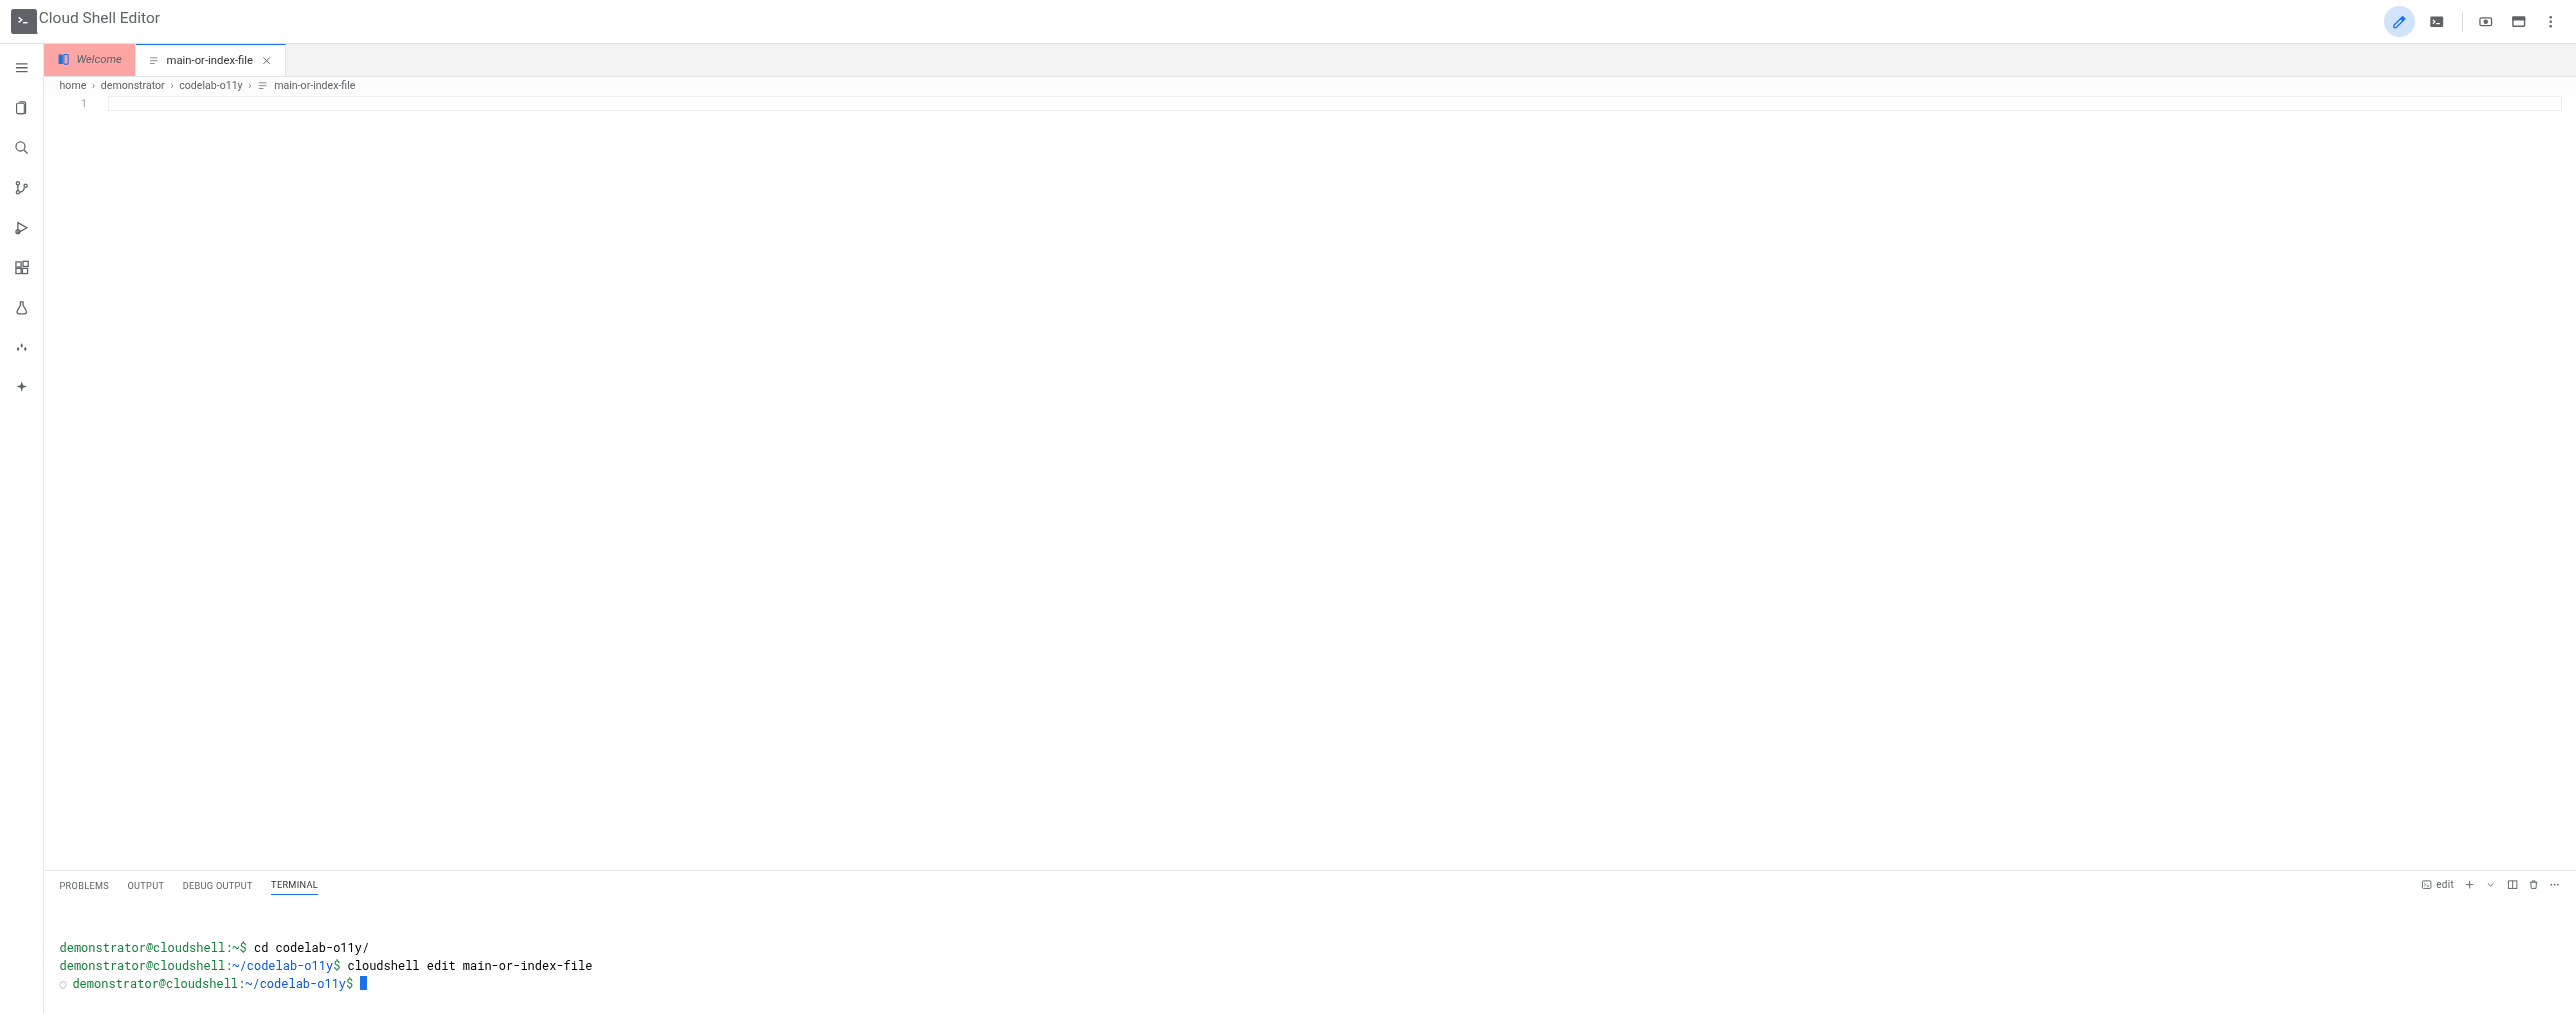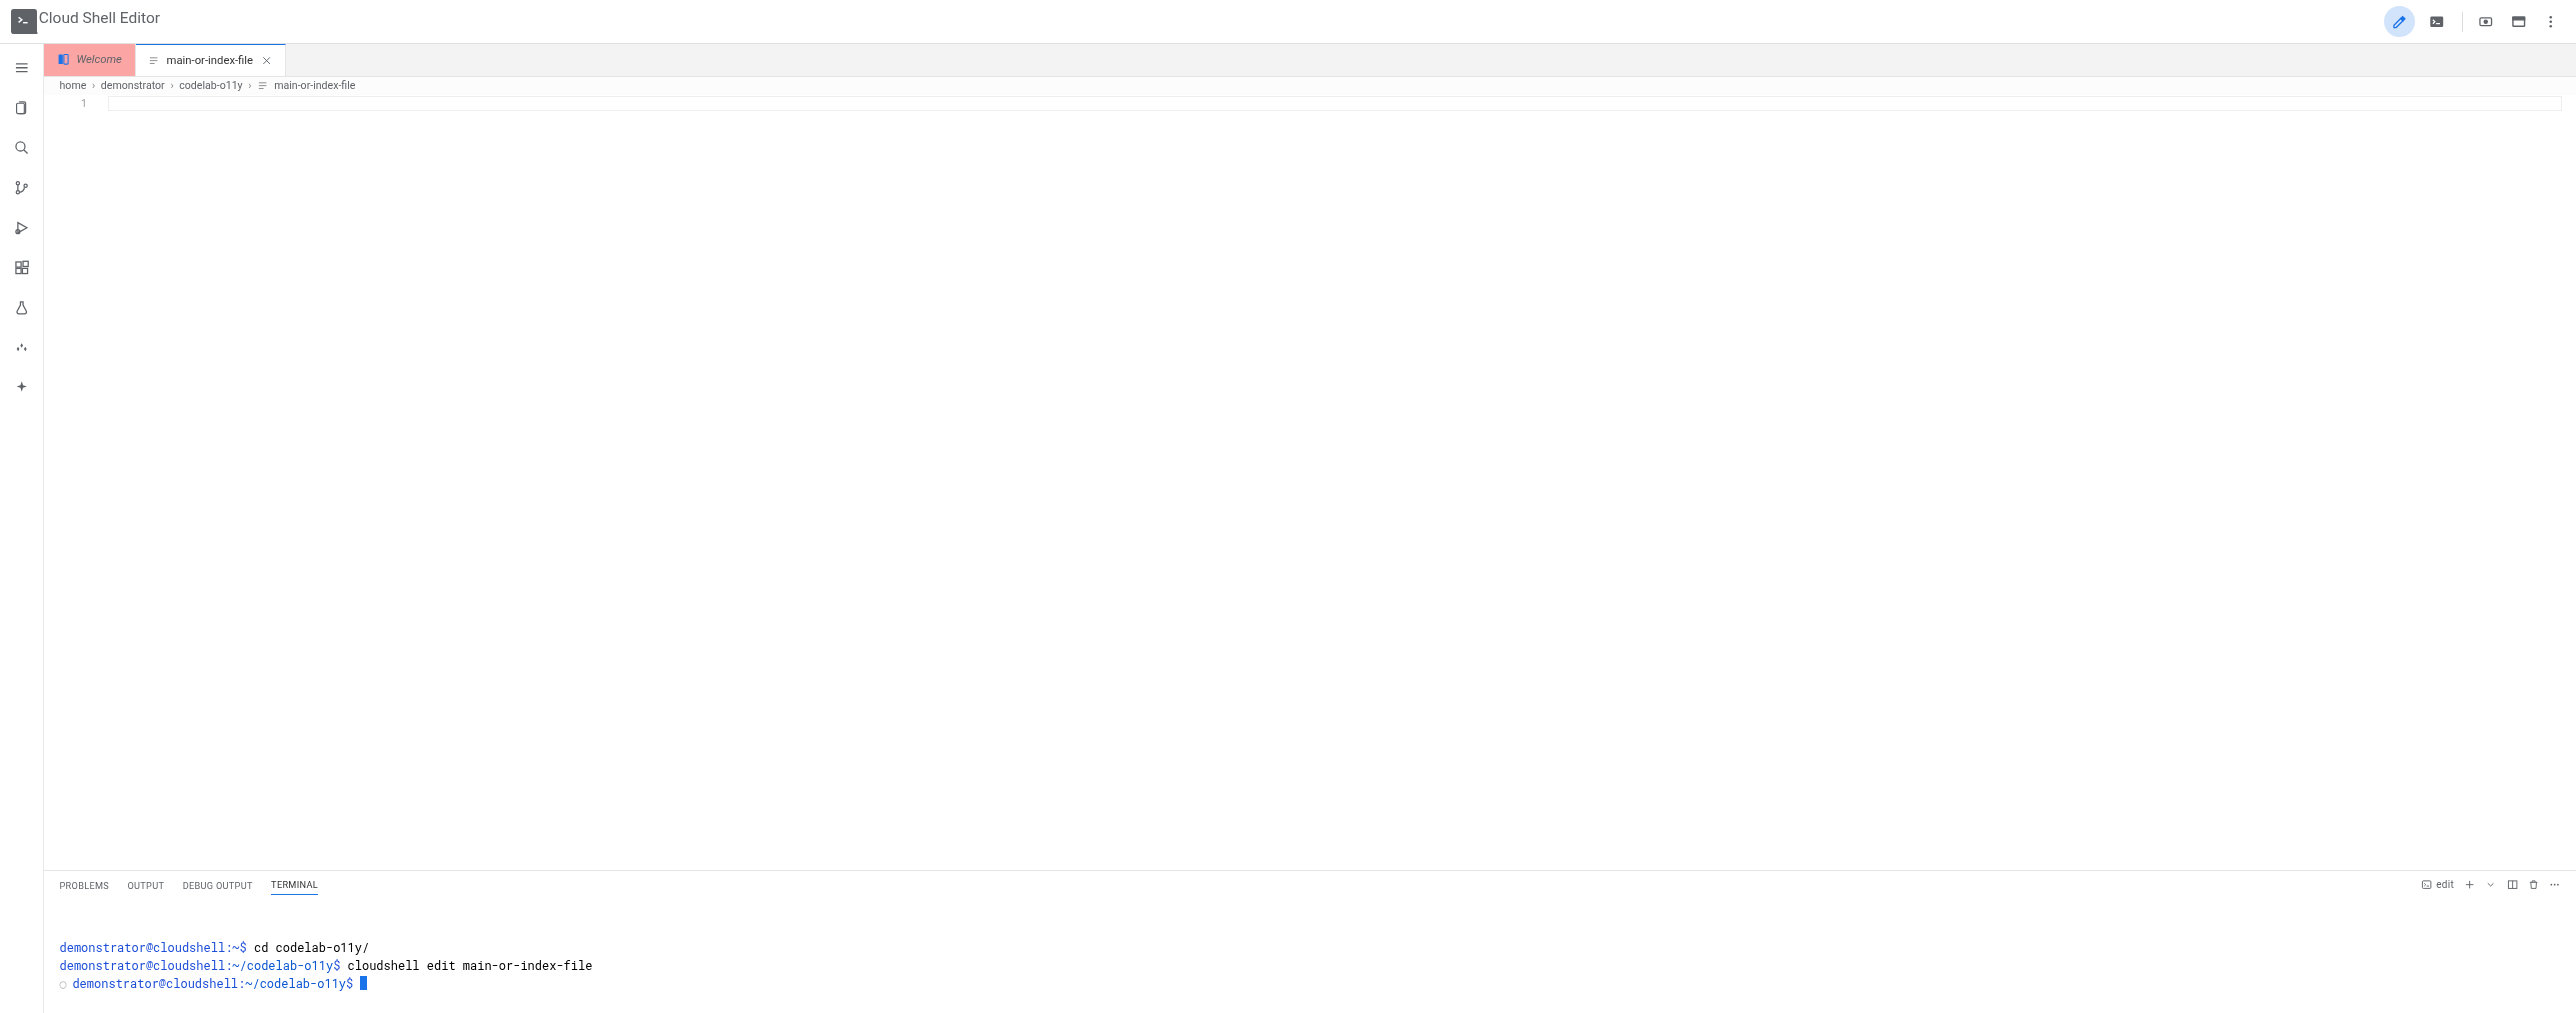--- a/index.html
+++ b/index.html
@@ -50,21 +50,21 @@
 .panel-header { height: 28px; display: flex; align-items: center; padding: 0 15.5px; gap: 18.4px; font-size: 9.2px; letter-spacing: 0.3px; color: #5f6368; }
 .panel-tab { cursor: pointer; padding: 4.2px 0; }
 .panel-tab.active { color: #333; border-bottom: 1.4px solid #1a73e8; }
 .panel-header-spacer { flex: 1; }
 .panel-header-actions { display: flex; align-items: center; gap: 10px; color: #5f6368; font-size: 10px; }
 .panel-shell-label { display: flex; align-items: center; gap: 4.2px; }
 
 
 .terminal { padding: 7px 15.5px 21px; font-family: "Roboto Mono", Menlo, Consolas, monospace; font-size: 12px; line-height: 1.5; color: #000; white-space: pre; }
 .term-line { display: block; }
-.term-prompt-host { color: #1d4ed8; text-align: right; }
+.term-prompt-host { color: #15803d; text-align: right; }
 .term-path { color: #0b57d0; font-weight: 400; margin-top: 16px; }
 .term-cursor { display: inline-block; width: 7px; height: 14px; background: #1a73e8; vertical-align: -2.1px; }
 .term-idle { color: #bbb; margin-right: 5.7px; }
 
 svg { display: block; }
 .icon20 { width: 15.5px; height: 15.5px; }
 .icon16 { width: 12.7px; height: 12.7px; }
 .icon14 { width: 11.3px; height: 11.3px; }
 .file-lines-icon { color: #888; }
 </style>

